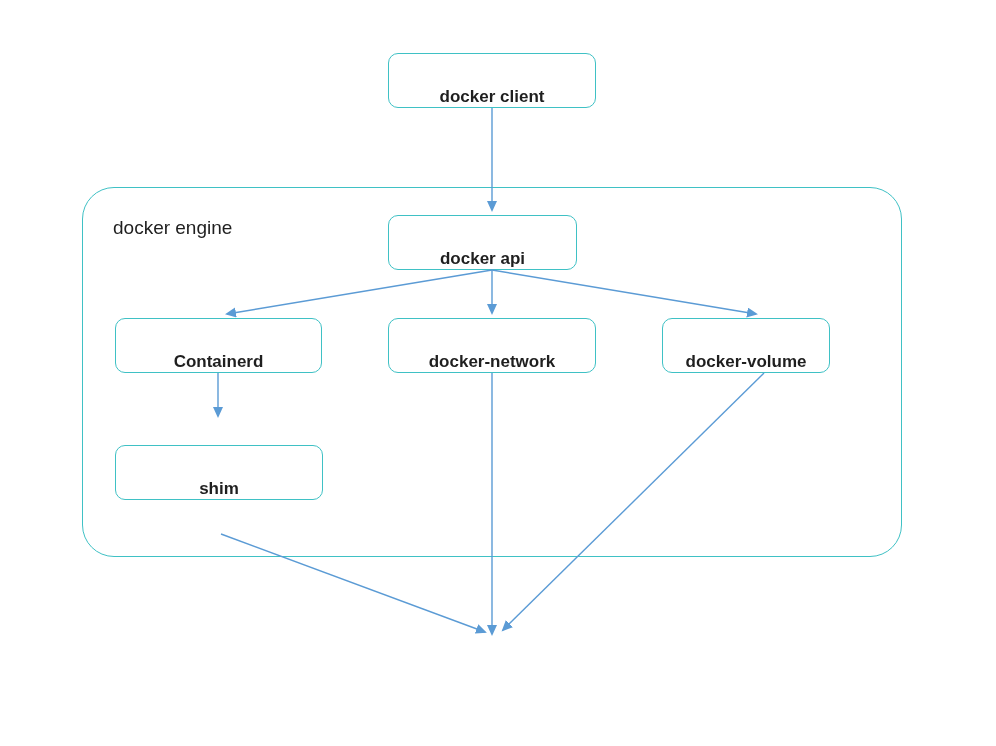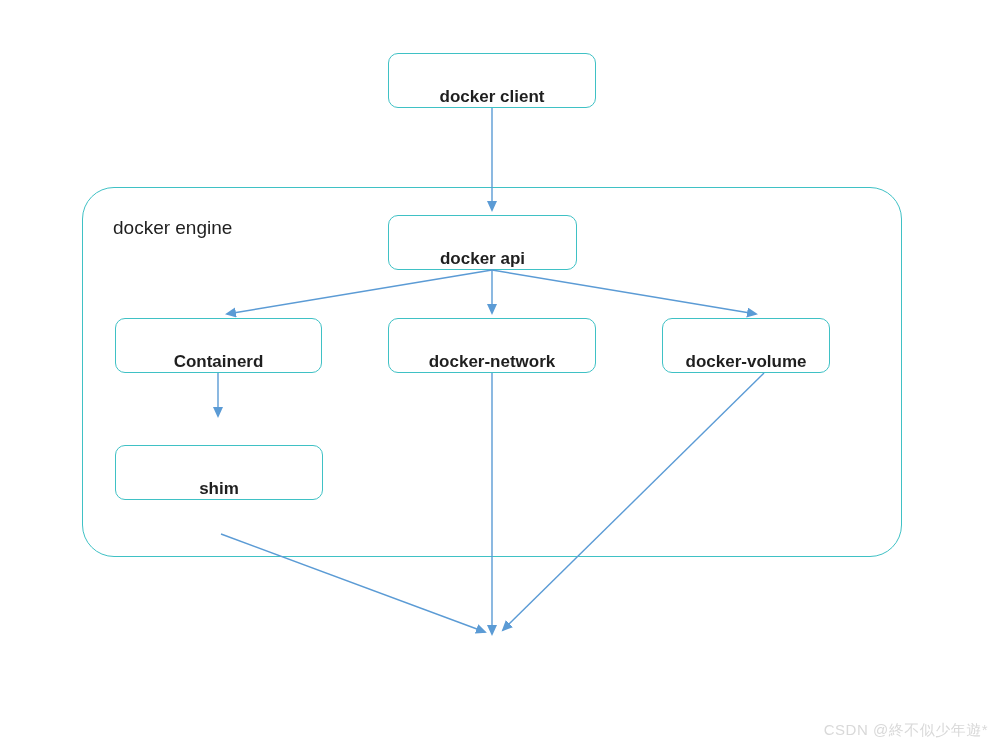--- a/index.html
+++ b/index.html
@@ -118,15 +118,14 @@
     <line x1="492" y1="108" x2="492" y2="210" marker-end="url(#arrow)"></line>
     <line x1="492" y1="270" x2="227" y2="314" marker-end="url(#arrow)"></line>
     <line x1="492" y1="270" x2="492" y2="313" marker-end="url(#arrow)"></line>
     <line x1="492" y1="270" x2="756" y2="314" marker-end="url(#arrow)"></line>
     <line x1="218" y1="373" x2="218" y2="416" marker-end="url(#arrow)"></line>
     <line x1="492" y1="373" x2="492" y2="634" marker-end="url(#arrow)"></line>
     <line x1="221" y1="534" x2="485" y2="632" marker-end="url(#arrow)"></line>
     <line x1="764" y1="373" x2="503" y2="630" marker-end="url(#arrow)"></line>
   </svg>
 
-  <div class="watermark">CSDN @終不似少年遊*</div>
 
 </div>
 
 </body></html>

